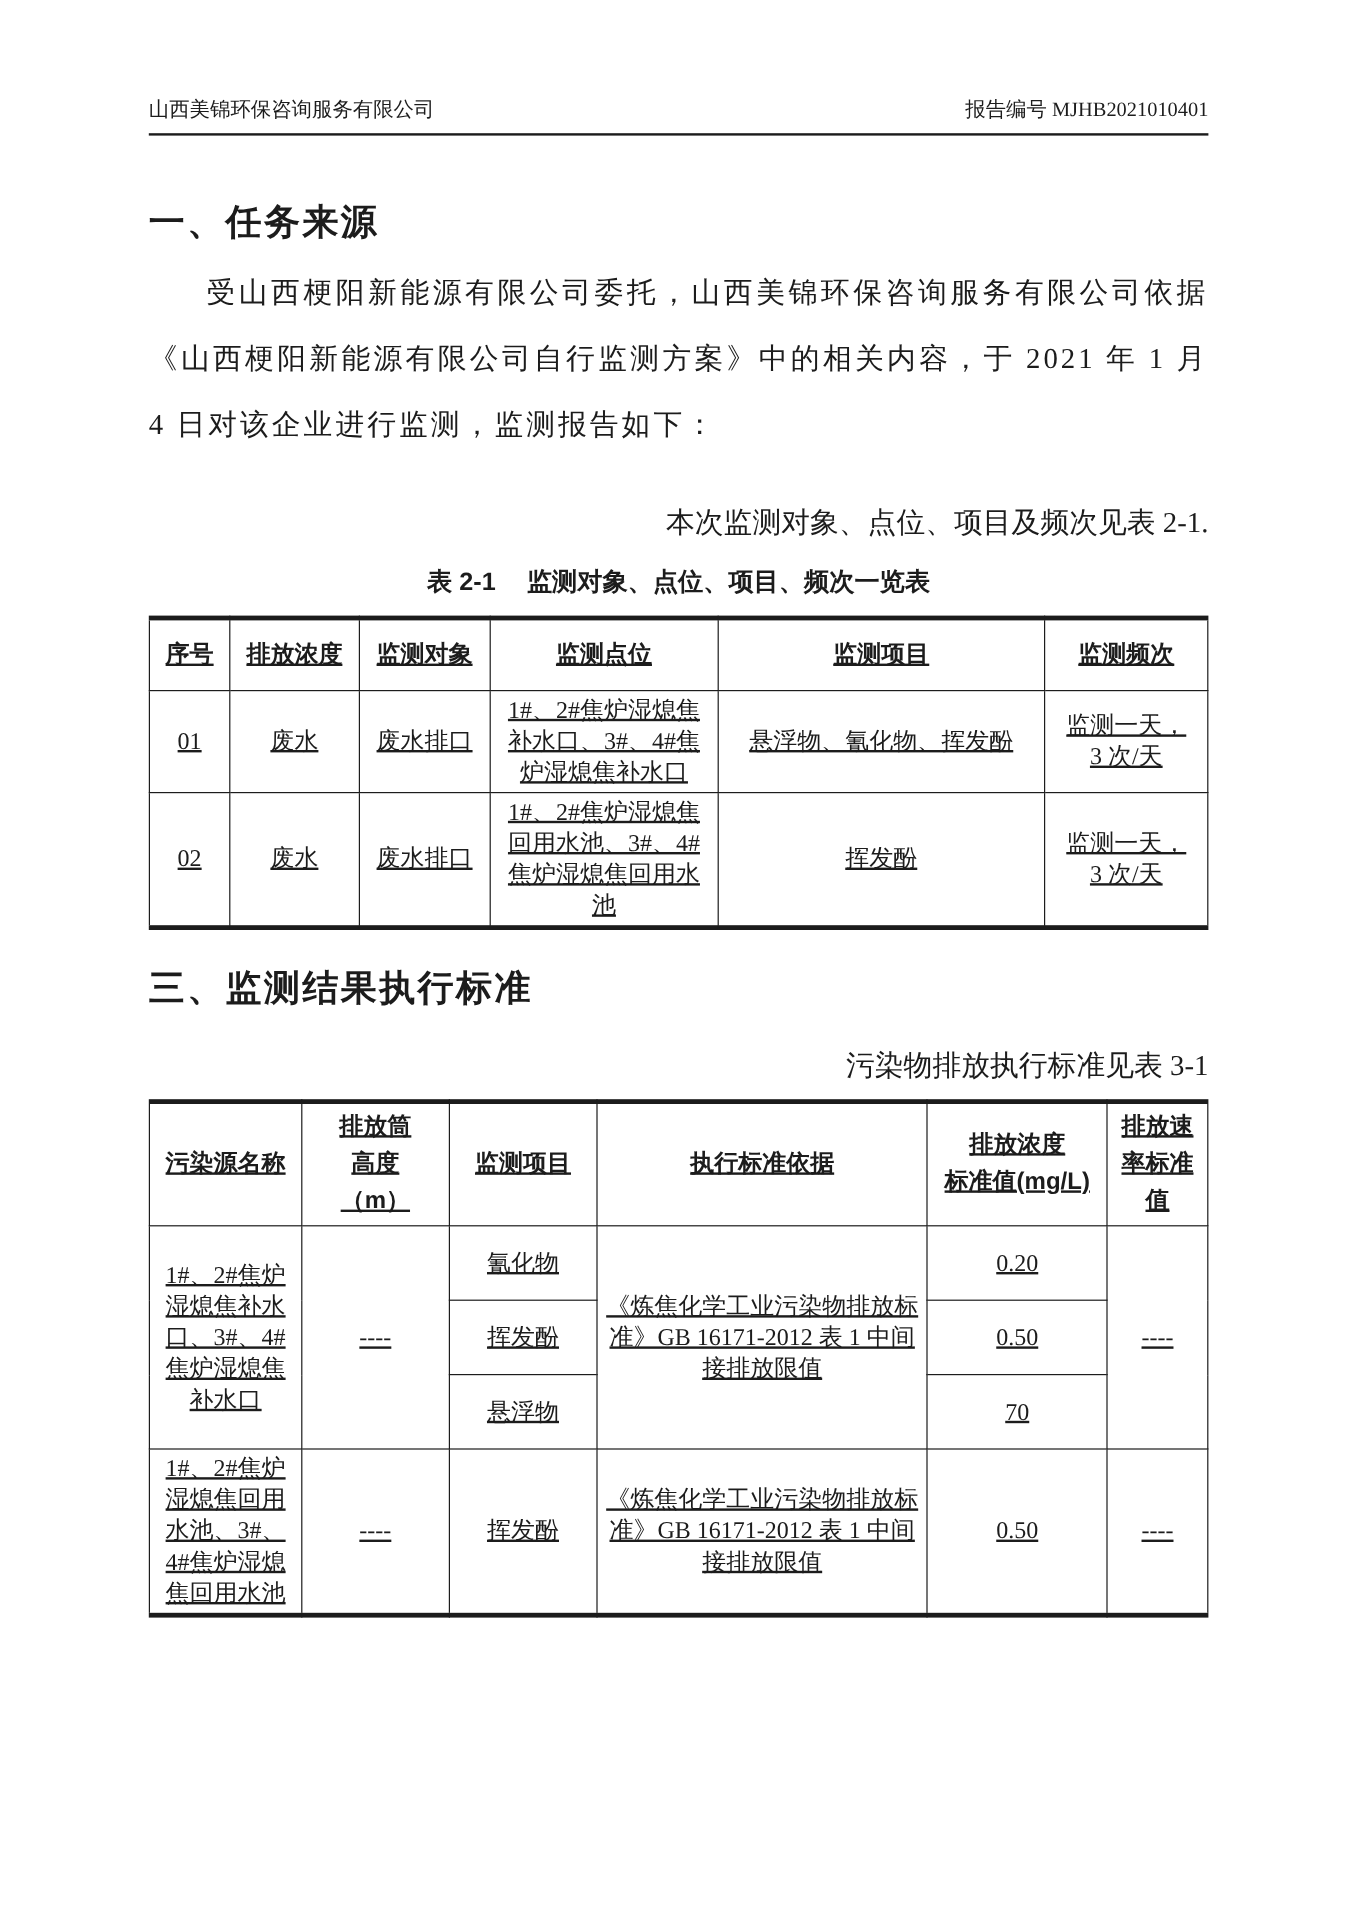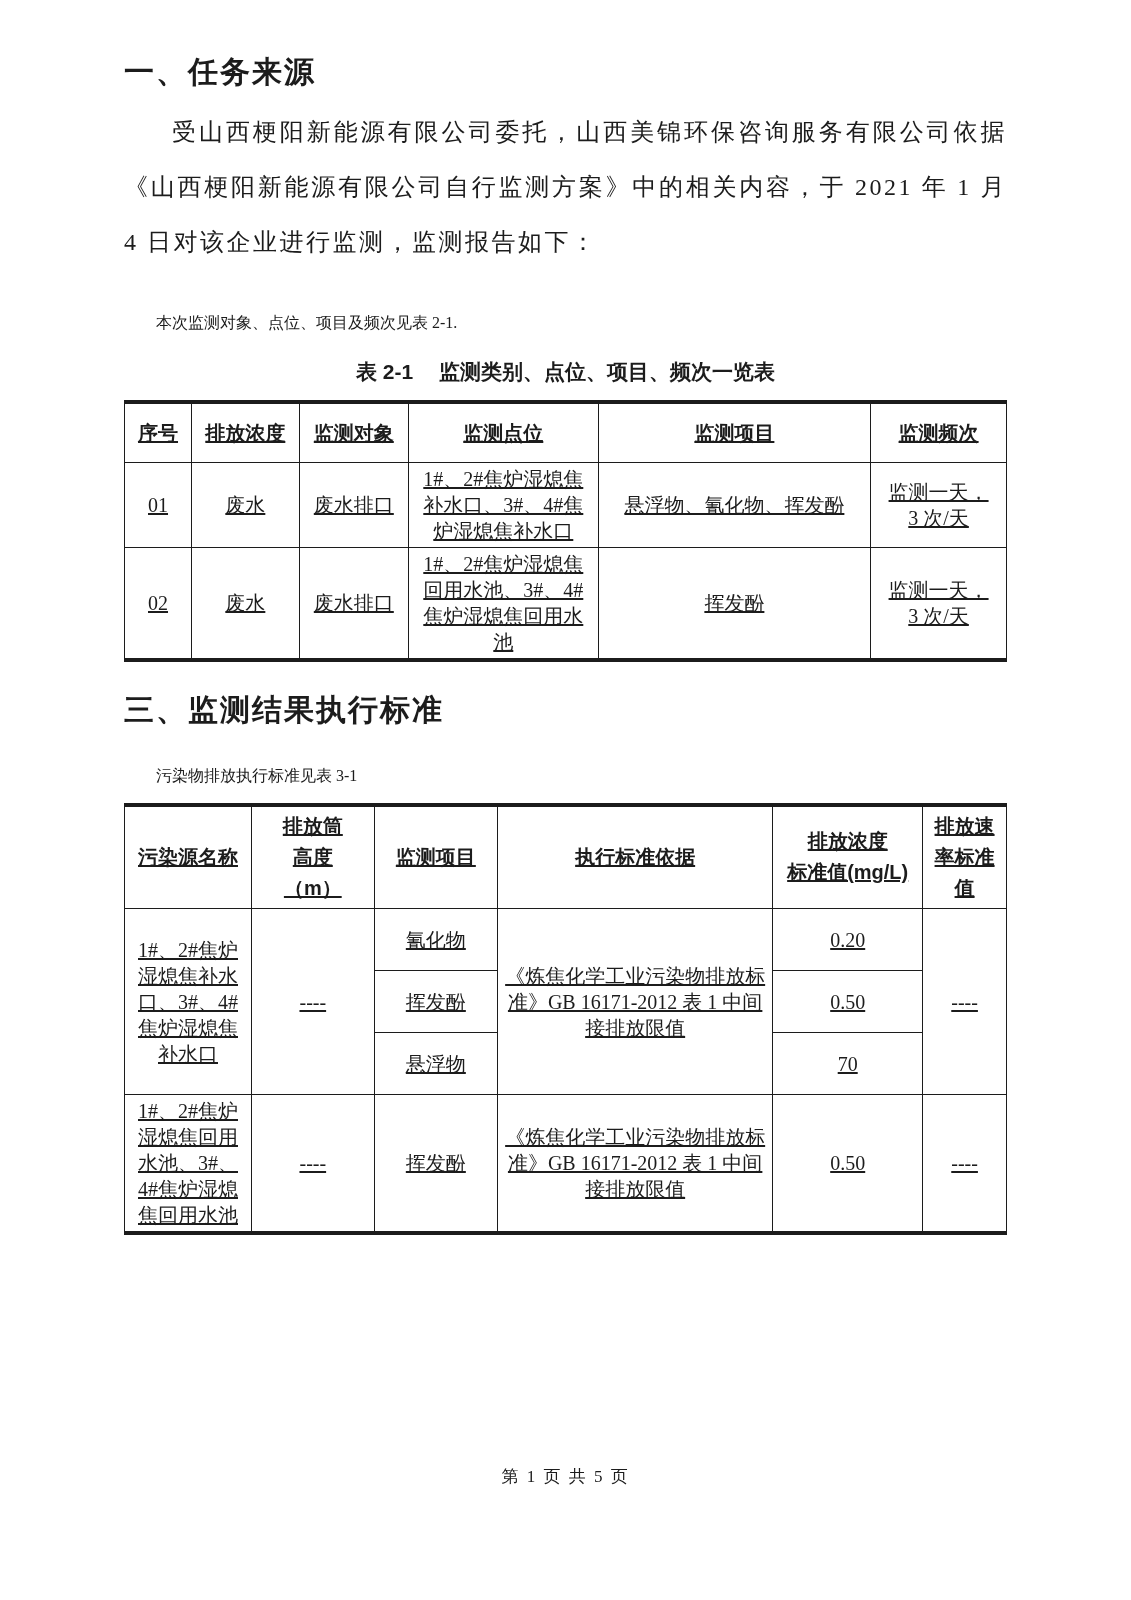--- a/index.html
+++ b/index.html
@@ -41,23 +41,24 @@
   .body-para {
     margin-top: 12px;
     font-size: 24px;
     line-height: 55px;
     letter-spacing: 2.5px;
     text-indent: 2em;
     text-align: justify;
   }
   .intro-line {
     margin-top: 36px;
-    font-size: 16px;
+    font-size: 24px;
     line-height: 34px;
     text-indent: 2em;
+    text-align: right;
   }
   .intro-line.i3 { margin-top: 28px; }
 
   
   .tbl-caption {
     margin-top: 18px;
     text-align: center;
     font-family: "Liberation Sans", "DejaVu Sans", sans-serif;
     font-weight: bold;
     font-size: 21px;
@@ -108,28 +109,32 @@
     text-align: center;
     font-size: 17px;
     letter-spacing: 2px;
   }
 </style>
 </head>
 <body>
 
 <div class="page">
 
+  <div class="doc-header">
+    <span>山西美锦环保咨询服务有限公司</span>
+    <span>报告编号 MJHB2021010401</span>
+  </div>
 
   <div class="sec-title s1">一、任务来源</div>
   <p class="body-para">受山西梗阳新能源有限公司委托，山西美锦环保咨询服务有限公司依据《山西梗阳新能源有限公司自行监测方案》中的相关内容，于 2021 年 1 月 4 日对该企业进行监测，监测报告如下：</p>
 
   <p class="intro-line">本次监测对象、点位、项目及频次见表 2-1.</p>
 
   <div class="tbl-caption">
-    <span class="cap-label">表 2-1</span><span>监测类别、点位、项目、频次一览表</span>
+    <span class="cap-label">表 2-1</span><span>监测对象、点位、项目、频次一览表</span>
   </div>
 
   <table class="tbl21">
     <colgroup>
       <col style="width:7.6%">
         <col style="width:12.2%">
         <col style="width:12.4%">
       <col style="width:21.5%">
         <col style="width:30.9%">
         <col style="width:15.4%">
@@ -215,15 +220,14 @@
         <td>1#、2#焦炉湿熄焦回用水池、3#、4#焦炉湿熄焦回用水池</td>
         <td>----</td>
         <td>挥发酚</td>
         <td>《炼焦化学工业污染物排放标准》GB 16171-2012 表 1 中间接排放限值</td>
         <td>0.50</td>
         <td>----</td>
       </tr>
     </tbody>
   </table>
 
-  <div class="doc-footer">第 1 页 共 5 页</div>
 
 </div>
 
 </body></html>

